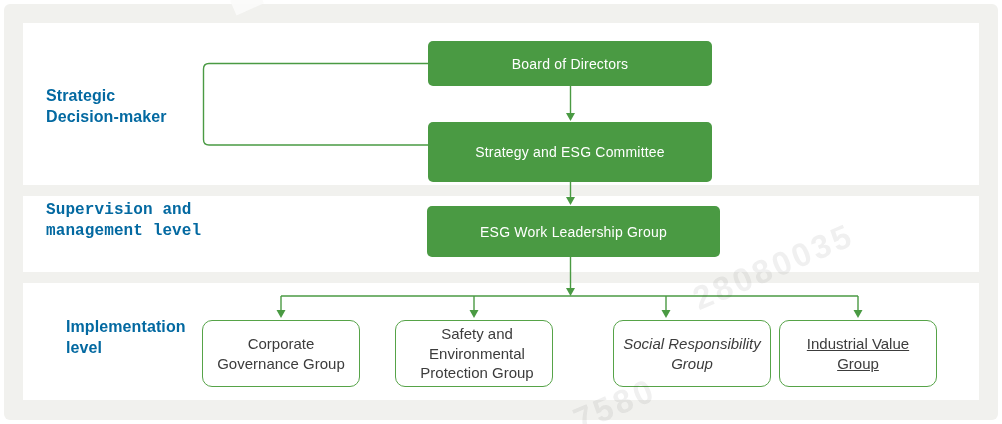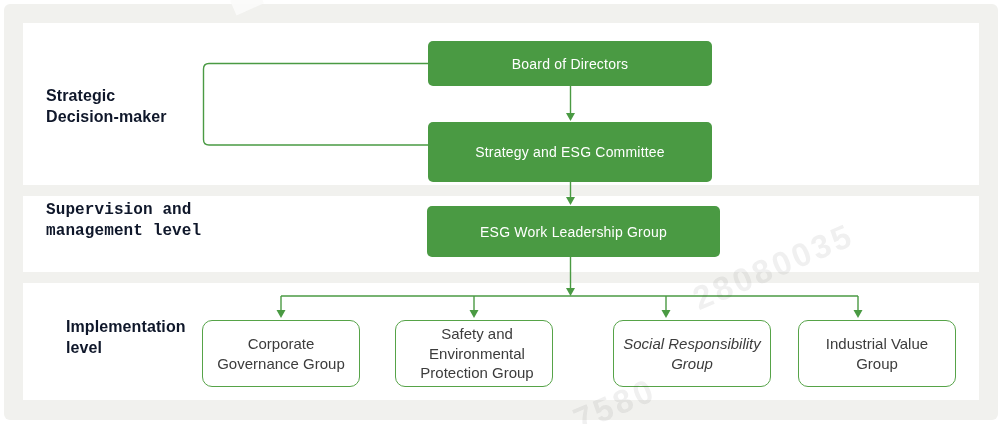--- a/index.html
+++ b/index.html
@@ -16,21 +16,21 @@
   }
   .band {
     position:absolute; left:23px; width:956px; background:#ffffff;
   }
   .band-1 { top:23px;  height:162px; }
   .band-2 { top:196px; height:76px; }
   .band-3 { top:283px; height:117px; }
 
   .level-label {
     position:absolute; left:46px; width:190px;
-    color:#0f172a; font-size:16px; line-height:1.32; font-weight:600;
+    color:#0369a1; font-size:16px; line-height:1.32; font-weight:600;
     white-space:pre-line; letter-spacing:0.1px;
   }
   .level-label-1 { top:85px; }
   .level-label-2 { top:200px;font-family:Liberation Mono, monospace; }
   .level-label-3 { top:316px;margin-left:20px; }
 
   .node {
     position:absolute; display:flex; align-items:center; justify-content:center;
     text-align:center;
   }
@@ -43,21 +43,21 @@
   .node-esg      { left:427px; width:293px; top:206px; height:51px; }
 
   .node-outline {
     top:320px; height:67px; width:158px;
     background:#ffffff; border:1.5px solid #56a348; border-radius:10px;
     color:#3c3c3c; font-size:15px; line-height:1.3; white-space:pre-line;
   }
   .group-1 { left:202px; }
   .group-2 { left:395px;padding-left:6px; }
   .group-3 { left:613px;font-style:italic; }
-  .group-4 { left:798px; }
+  .group-4 { left:779px;text-decoration:underline; }
 
   .connectors {
     position:absolute; left:0; top:0; width:1002px; height:424px;
     pointer-events:none;
   }
 
   .watermark {
     position:absolute; color:rgba(40,40,40,0.07); font-weight:700;
     font-size:33px; letter-spacing:3px; white-space:nowrap;
     pointer-events:none; user-select:none;

